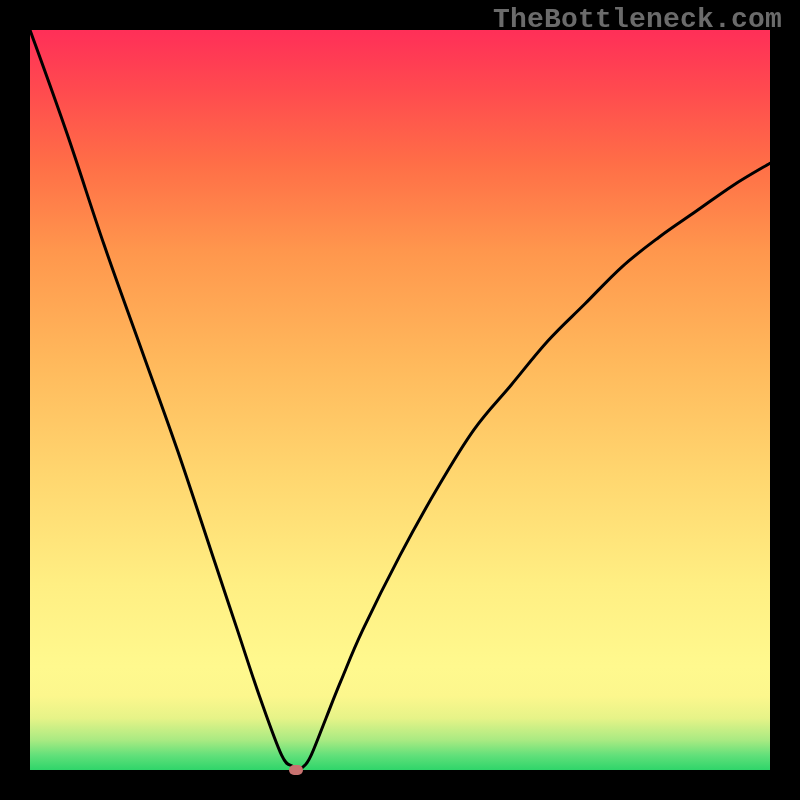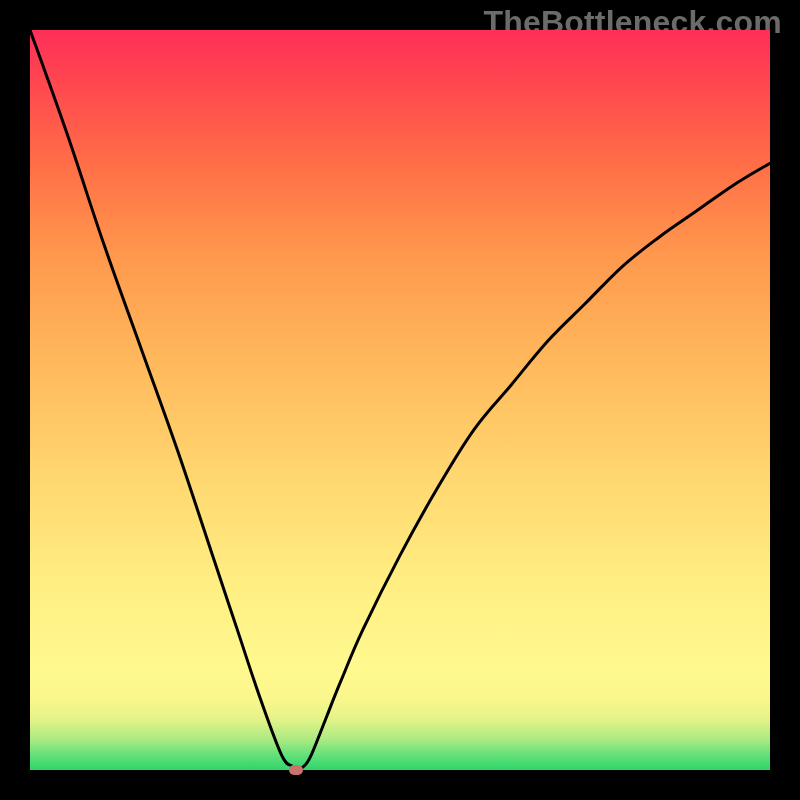--- a/index.html
+++ b/index.html
@@ -7,22 +7,22 @@
   .frame {
     position: relative;
     width: 800px;
     height: 800px;
     background: #000;
   }
   .watermark {
     position: absolute;
     top: 4px;
     right: 18px;
-    font-family: Liberation Sans, sans-serif;
-    font-size: 32px;
+    font-family: Liberation Mono, monospace;
+    font-size: 28px;
     font-weight: 600;
     color: #6b6b6b;
     letter-spacing: 0.2px;
     user-select: none;
   }
   .plot {
     position: absolute;
     left: 30px;
     top: 30px;
     width: 740px;

